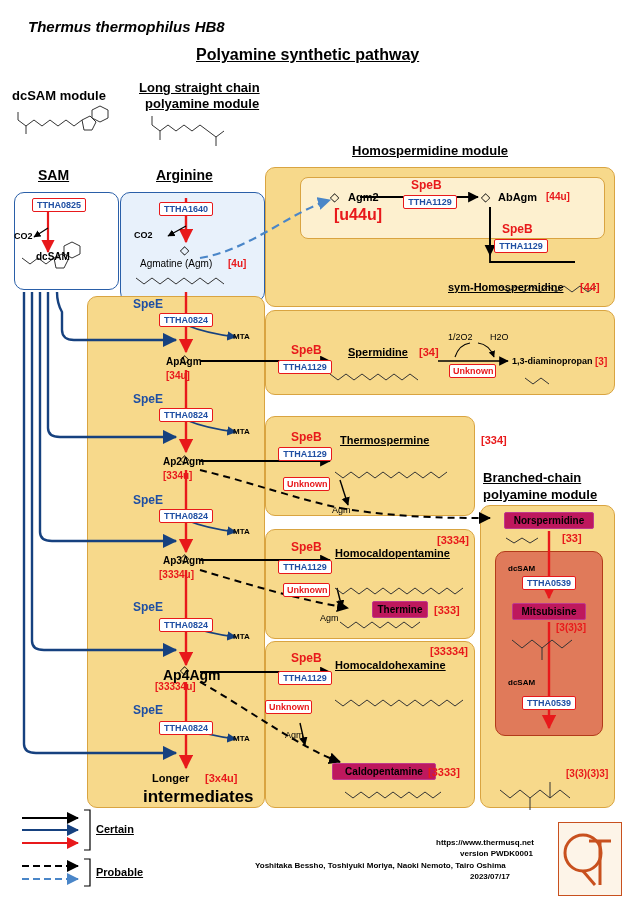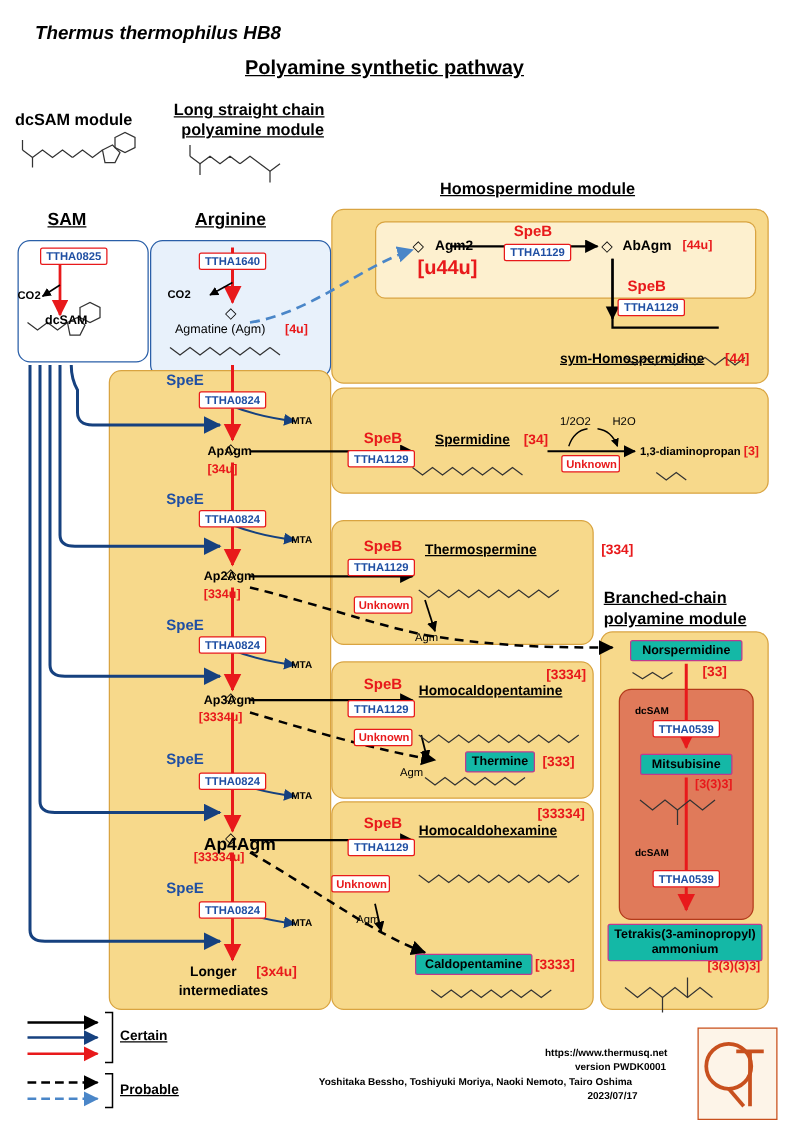--- a/index.html
+++ b/index.html
@@ -28,21 +28,21 @@
     position:absolute;background:#ffffff;border:1.2px solid #e8191b;
     color:#1f4fa3;font-size:9px;font-weight:bold;text-align:center;
     padding:1px 3px;border-radius:2px;box-sizing:border-box;
   }
   .unkbox{
     position:absolute;background:#ffffff;border:1.2px solid #e8191b;
     color:#e8191b;font-size:9px;font-weight:bold;text-align:center;
     padding:1px 3px;border-radius:2px;box-sizing:border-box;
   }
   .namebox{
-    position:absolute;background:#14b8a6;border:1.4px solid #c0398f;
+    position:absolute;background:#be185d;border:1.4px solid #c0398f;
     color:#000;font-size:10px;font-weight:bold;text-align:center;
     padding:2px 4px;border-radius:2px;box-sizing:border-box;
   }
   svg{position:absolute;left:0;top:0;overflow:visible;}
 </style>
 </head>
 <body>
 
 <div id="root">
 
@@ -240,21 +240,21 @@
   <div class="t" style="left:180px;top:663px;font-size:12px;">◇</div>
   <div class="t bold" style="left:163px;top:667px;font-size:14px;">Ap4Agm</div>
   <div class="t bold red" style="left:155px;top:681px;font-size:10px;">[33334u]</div>
 
   <div class="t bold blue" style="left:133px;top:703px;font-size:12px;">SpeE</div>
   <div class="genebox" style="left:159px;top:721px;width:54px;">TTHA0824</div>
   <div class="t bold" style="left:233px;top:734px;font-size:8px;">MTA</div>
 
   <div class="t bold" style="left:152px;top:772px;font-size:11px;">Longer</div>
   <div class="t bold red" style="left:205px;top:772px;font-size:11px;">[3x4u]</div>
-  <div class="t bold" style="left:143px;top:787px;font-size:11px;">intermediates</div>
+  <div class="t bold" style="left:143px;top:787px;font-size:17px;">intermediates</div>
 
   <div class="t" style="left:330px;top:190px;font-size:12px;">◇</div>
   <div class="t bold" style="left:348px;top:191px;font-size:11px;">Agm2</div>
   <div class="t bold red" style="left:334px;top:206px;font-size:16px;">[u44u]</div>
   <div class="t bold red" style="left:411px;top:178px;font-size:12px;">SpeB</div>
   <div class="genebox" style="left:403px;top:195px;width:54px;">TTHA1129</div>
   <div class="t" style="left:481px;top:190px;font-size:12px;">◇</div>
   <div class="t bold" style="left:498px;top:191px;font-size:11px;">AbAgm</div>
   <div class="t bold red" style="left:546px;top:191px;font-size:10px;">[44u]</div>
   <div class="t bold red" style="left:502px;top:222px;font-size:12px;">SpeB</div>
@@ -287,35 +287,31 @@
   <div class="t" style="left:320px;top:613px;font-size:9px;">Agm</div>
   <div class="namebox" style="left:372px;top:601px;width:56px;">Thermine</div>
   <div class="t bold red" style="left:434px;top:604px;font-size:11px;">[333]</div>
 
   <div class="t bold red" style="left:291px;top:651px;font-size:12px;">SpeB</div>
   <div class="genebox" style="left:278px;top:671px;width:54px;">TTHA1129</div>
   <div class="t bold ul" style="left:335px;top:659px;font-size:11px;">Homocaldohexamine</div>
   <div class="t bold red" style="left:430px;top:645px;font-size:11px;">[33334]</div>
   <div class="unkbox" style="left:265px;top:700px;width:47px;">Unknown</div>
   <div class="t" style="left:285px;top:730px;font-size:9px;">Agm</div>
-  <div class="namebox" style="left:332px;top:763px;width:94px;">Caldopentamine</div>
+  <div class="namebox" style="left:332px;top:763px;width:104px;">Caldopentamine</div>
   <div class="t bold red" style="left:428px;top:766px;font-size:11px;">[3333]</div>
 
   <div class="namebox" style="left:504px;top:512px;width:90px;">Norspermidine</div>
   <div class="t bold red" style="left:562px;top:532px;font-size:11px;">[33]</div>
   <div class="t bold" style="left:508px;top:564px;font-size:8px;">dcSAM</div>
   <div class="genebox" style="left:522px;top:576px;width:54px;">TTHA0539</div>
   <div class="namebox" style="left:512px;top:603px;width:74px;">Mitsubisine</div>
   <div class="t bold red" style="left:556px;top:622px;font-size:10px;">[3(3)3]</div>
   <div class="t bold" style="left:508px;top:678px;font-size:8px;">dcSAM</div>
   <div class="genebox" style="left:522px;top:696px;width:54px;">TTHA0539</div>
-  <div class="namebox" style="left:486px;top:739px;width:124px;line-height:12px;">
-    <span>Tetrakis(3-aminopropyl)</span><br>
-    <span>ammonium</span>
-  </div>
   <div class="t bold red" style="left:566px;top:768px;font-size:10px;">[3(3)(3)3]</div>
 
   <svg width="630" height="910">
     <line x1="22" y1="818" x2="78" y2="818" stroke="#000" stroke-width="2" marker-end="url(#ar-black)"></line>
     <line x1="22" y1="830" x2="78" y2="830" stroke="#16417f" stroke-width="2" marker-end="url(#ar-blue)"></line>
     <line x1="22" y1="843" x2="78" y2="843" stroke="#e8191b" stroke-width="2" marker-end="url(#ar-red)"></line>
     <line x1="22" y1="866" x2="78" y2="866" stroke="#000" stroke-width="2" stroke-dasharray="7,4" marker-end="url(#ar-black)"></line>
     <line x1="22" y1="879" x2="78" y2="879" stroke="#4a86c8" stroke-width="2" stroke-dasharray="7,4" marker-end="url(#ar-dblue)"></line>
     <path d="M84,810 L90,810 L90,850 L84,850" stroke="#000" stroke-width="1.2" fill="none"></path>
     <path d="M84,859 L90,859 L90,886 L84,886" stroke="#000" stroke-width="1.2" fill="none"></path>

